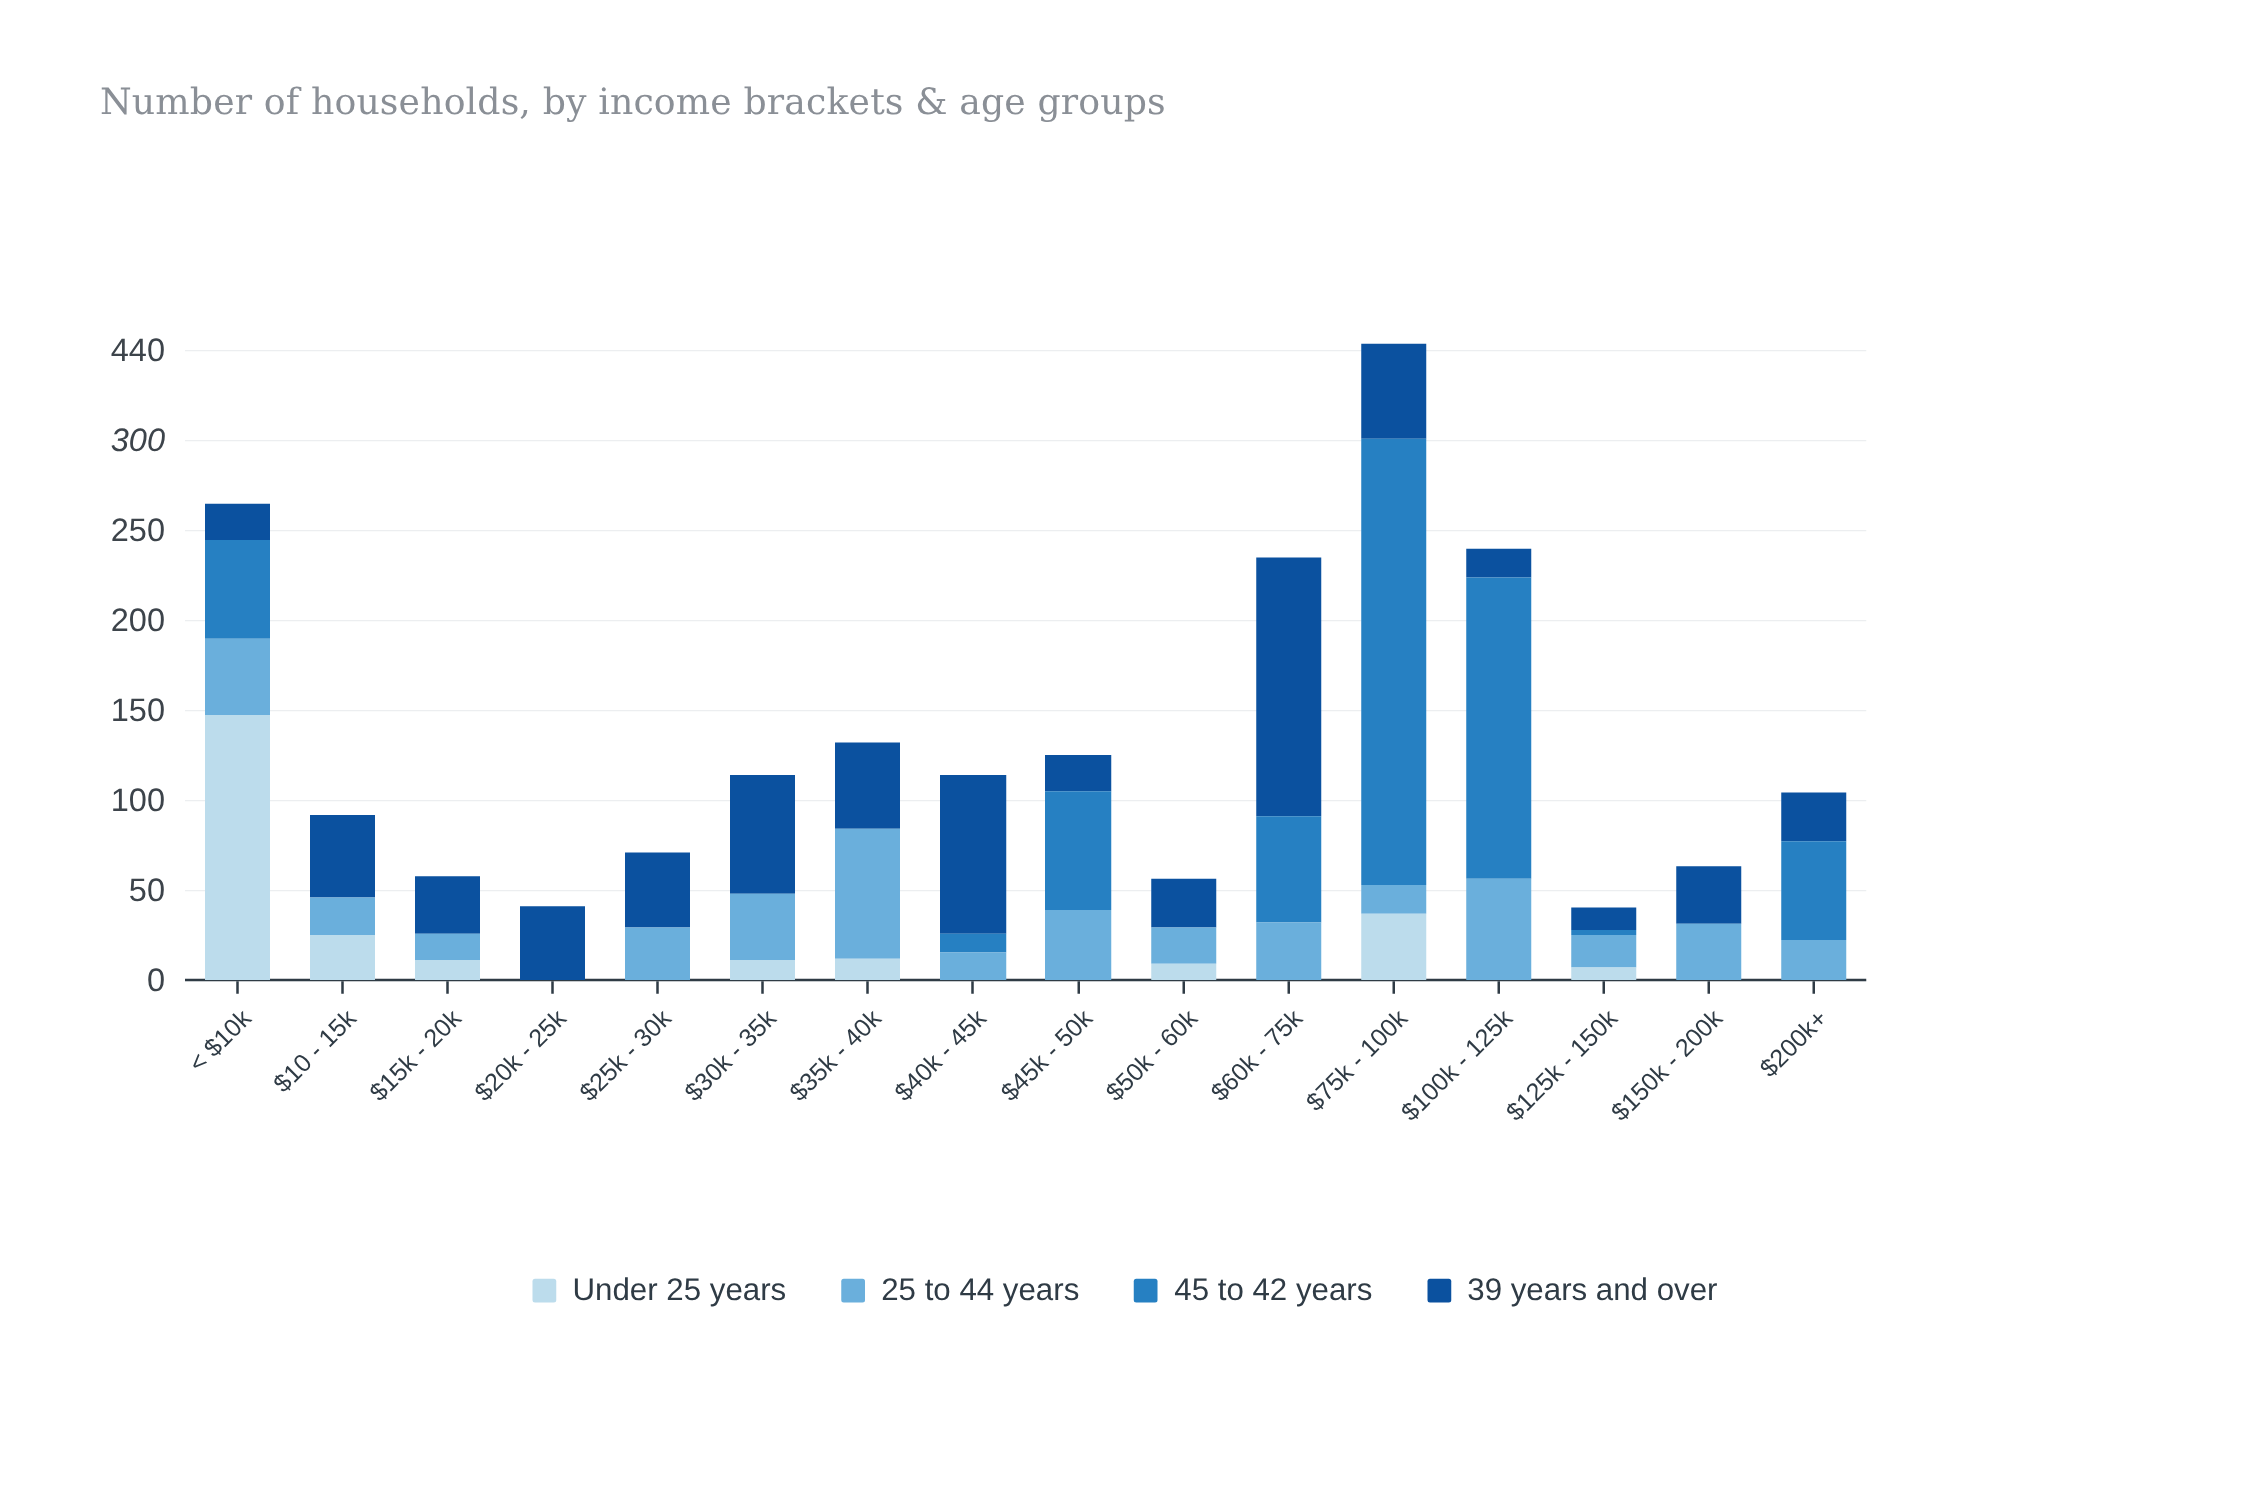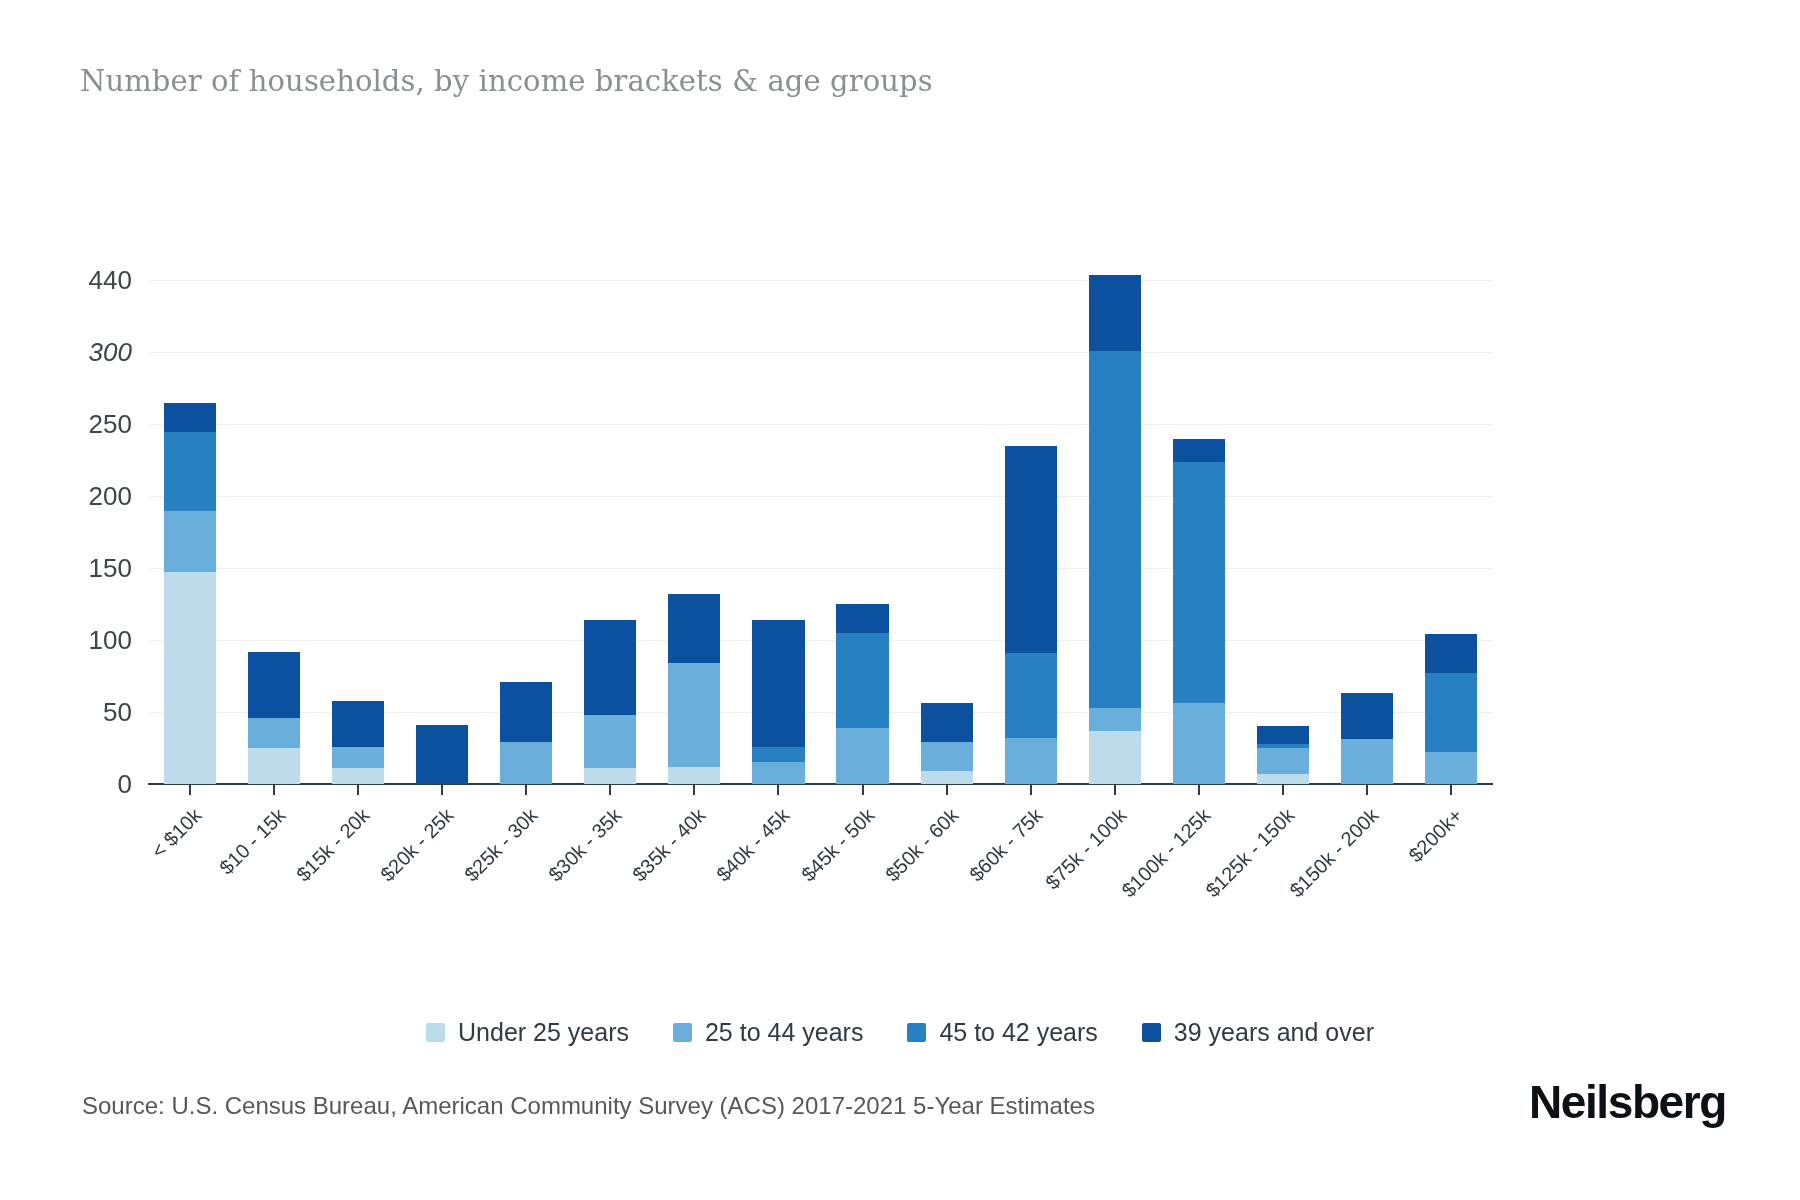--- a/index.html
+++ b/index.html
@@ -369,16 +369,14 @@
       <div class="legend-item">
         <span class="legend-swatch" style="background: rgb(38, 128, 194);"></span>
         <span class="legend-label">45 to 42 years</span>
       </div>
       <div class="legend-item">
         <span class="legend-swatch" style="background: rgb(11, 81, 159);"></span>
         <span class="legend-label">39 years and over</span>
       </div>
     </div>
 
-  <div class="source">Source: U.S. Census Bureau, American Community Survey (ACS) 2017-2021 5-Year Estimates</div>
-  <div class="brand">Neilsberg</div>
 
 </div>
 
 </body></html>

